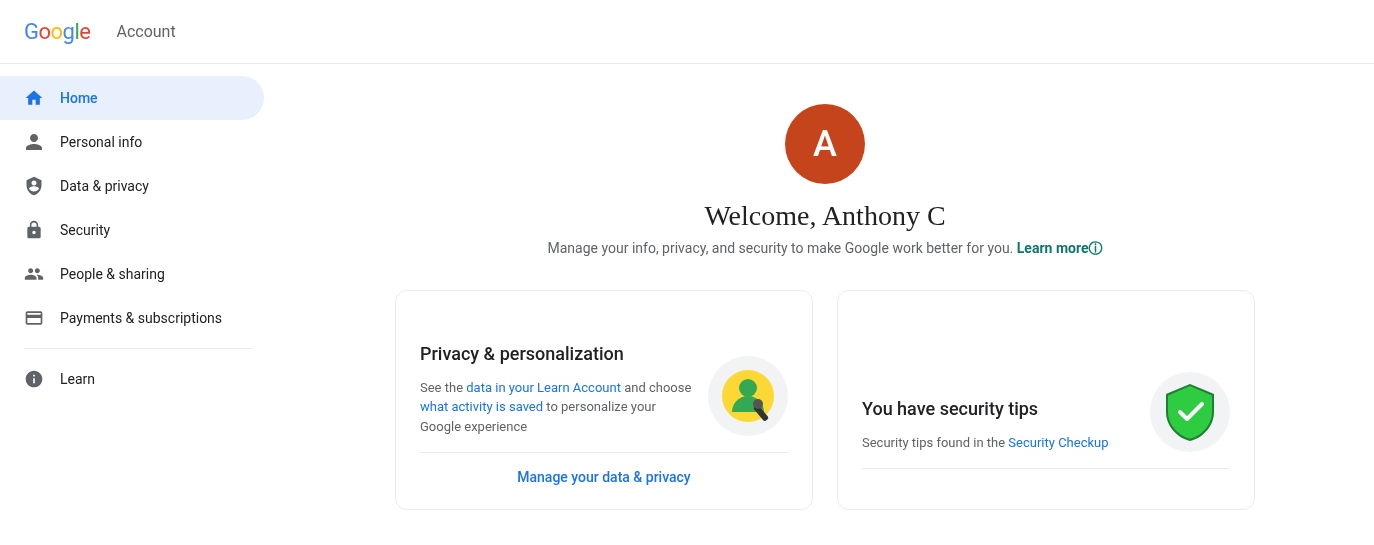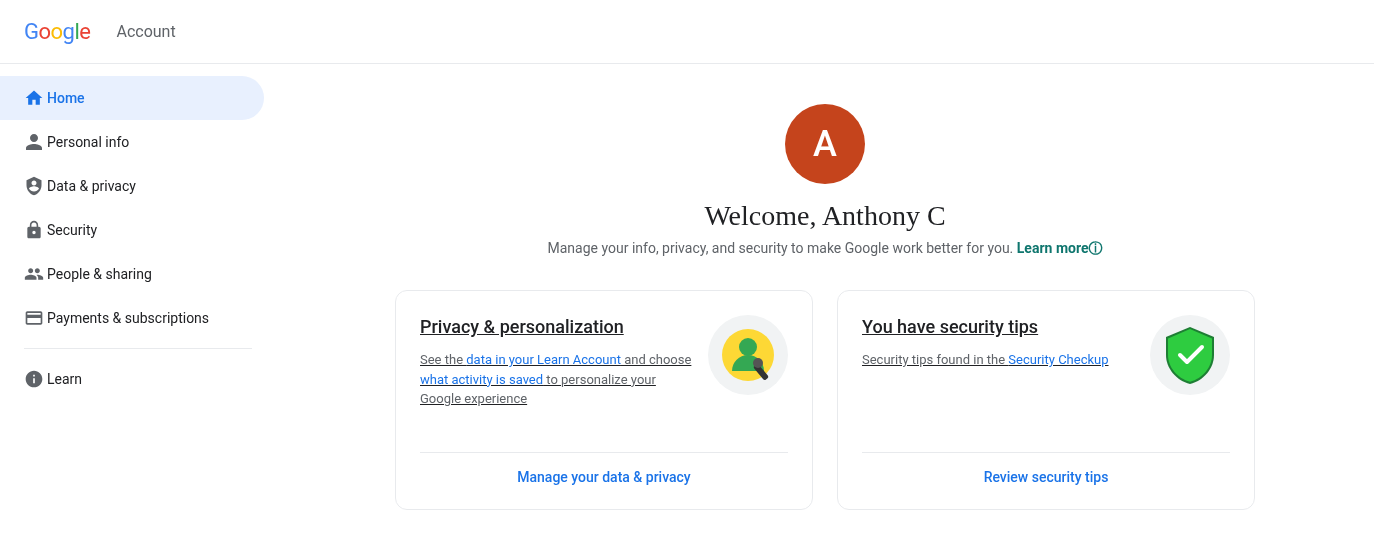--- a/index.html
+++ b/index.html
@@ -69,21 +69,21 @@
     
     .sidebar {
       width: 276px;
       flex-shrink: 0;
       padding: 12px 0;
       overflow-y: auto;
     }
     .sidebar-item {
       display: flex;
       align-items: center;
-      gap: 3px;
+      gap: 16px;
       padding: 12px 24px;
       cursor: pointer;
       border-radius: 0 24px 24px 0;
       margin-right: 12px;
       color: #202124;
       text-decoration: none;
     }
     .sidebar-item.active { background: #e8f0fe; color: #1a73e8; }
     .sidebar-item.active .sidebar-item-label { color: #1a73e8; font-weight: 500; }
     .sidebar-item-icon {
@@ -161,23 +161,22 @@
       border-radius: 12px;
       padding: 24px;
       display: flex;
       flex-direction: column;
       min-height: 220px;
     }
 
     .card-top {
       display: flex;
       justify-content: space-between;
-      align-items: flex-start;
+      align-items: flex-end;
       flex: 1;
-      text-decoration: underline;
     }
 
     .card-text { flex: 1; padding-right: 16px; }
 
     .card-title {
       font-size: 18px;
       font-weight: 500;
       color: #202124;
       margin-bottom: 12px;
       line-height: 1.3;
@@ -360,19 +359,18 @@
           <div class="card-image">
 
             <svg width="64" height="64" viewBox="0 0 64 64">
               <path d="M32 4L8 14v18c0 13.25 10.2 25.63 24 29 13.8-3.37 24-15.75 24-29V14L32 4z" fill="#1E7E34"></path>
               <path d="M32 6L10 15.5v16.5c0 12.14 9.35 23.5 22 26.7 12.65-3.2 22-14.56 22-26.7V15.5L32 6z" fill="#2ECC40"></path>
               <polyline points="22,32 29,39 44,24" stroke="white" stroke-width="4" stroke-linecap="round" stroke-linejoin="round" fill="none"></polyline>
             </svg>
           </div>
         </div>
         <hr class="card-divider">
-        <a href="#" class="card-link">Review security tips</a>
       </div>
 
     </div>
   </main>
 
 </div>
 
 </body></html>

